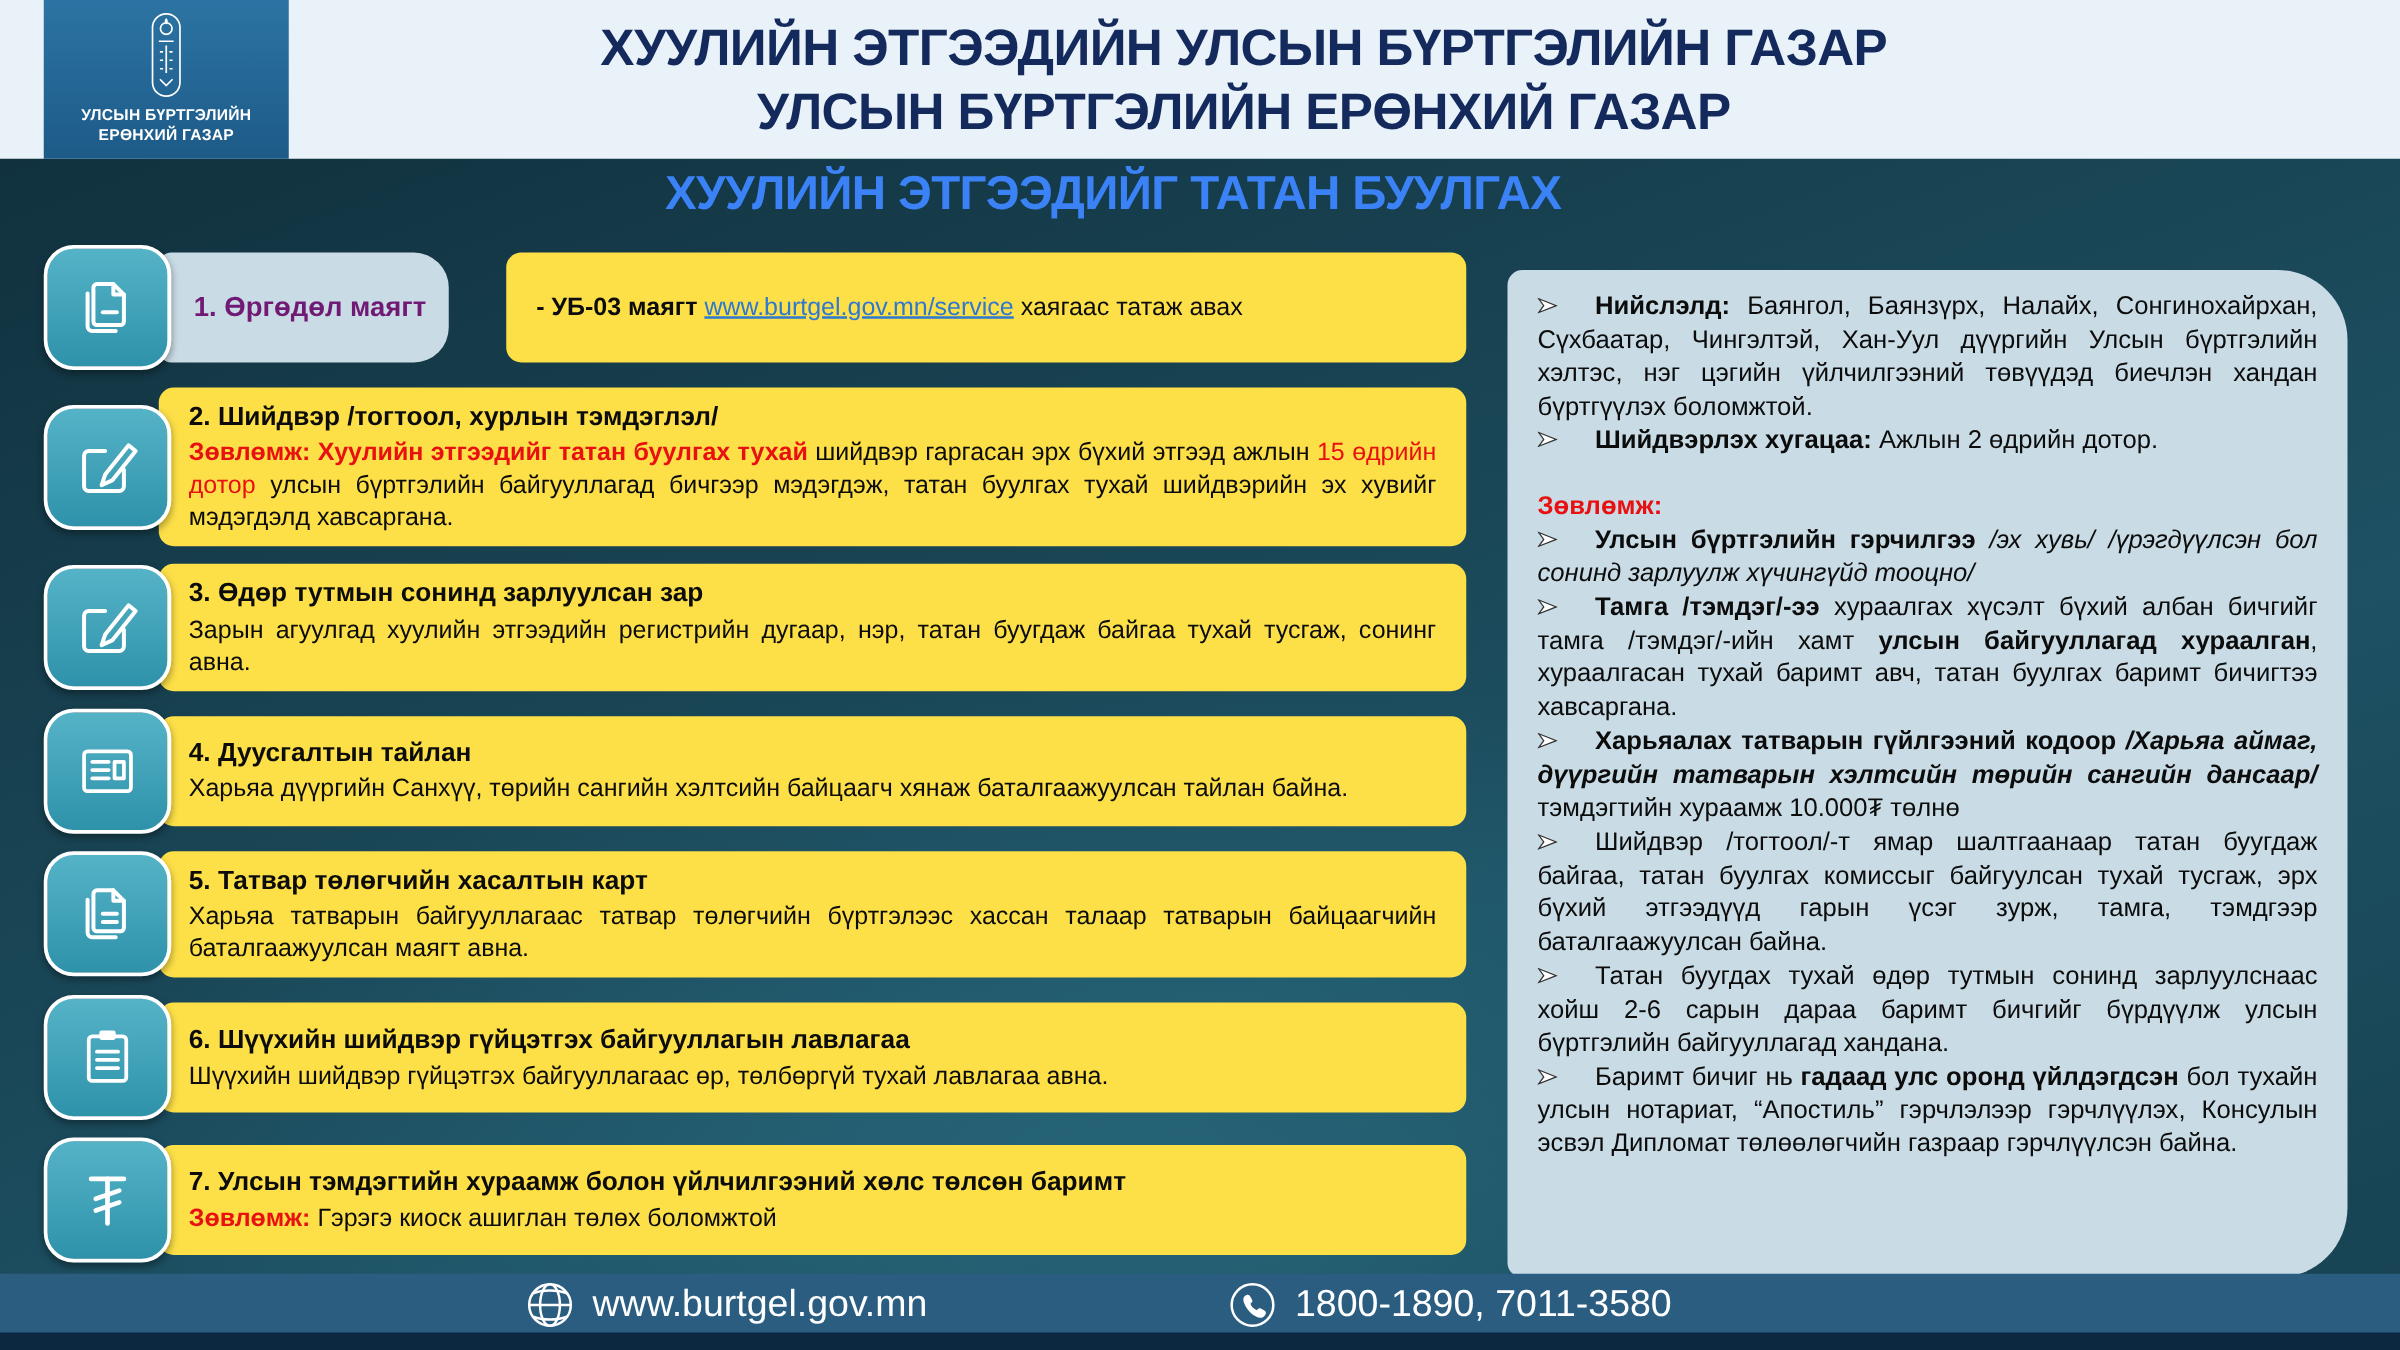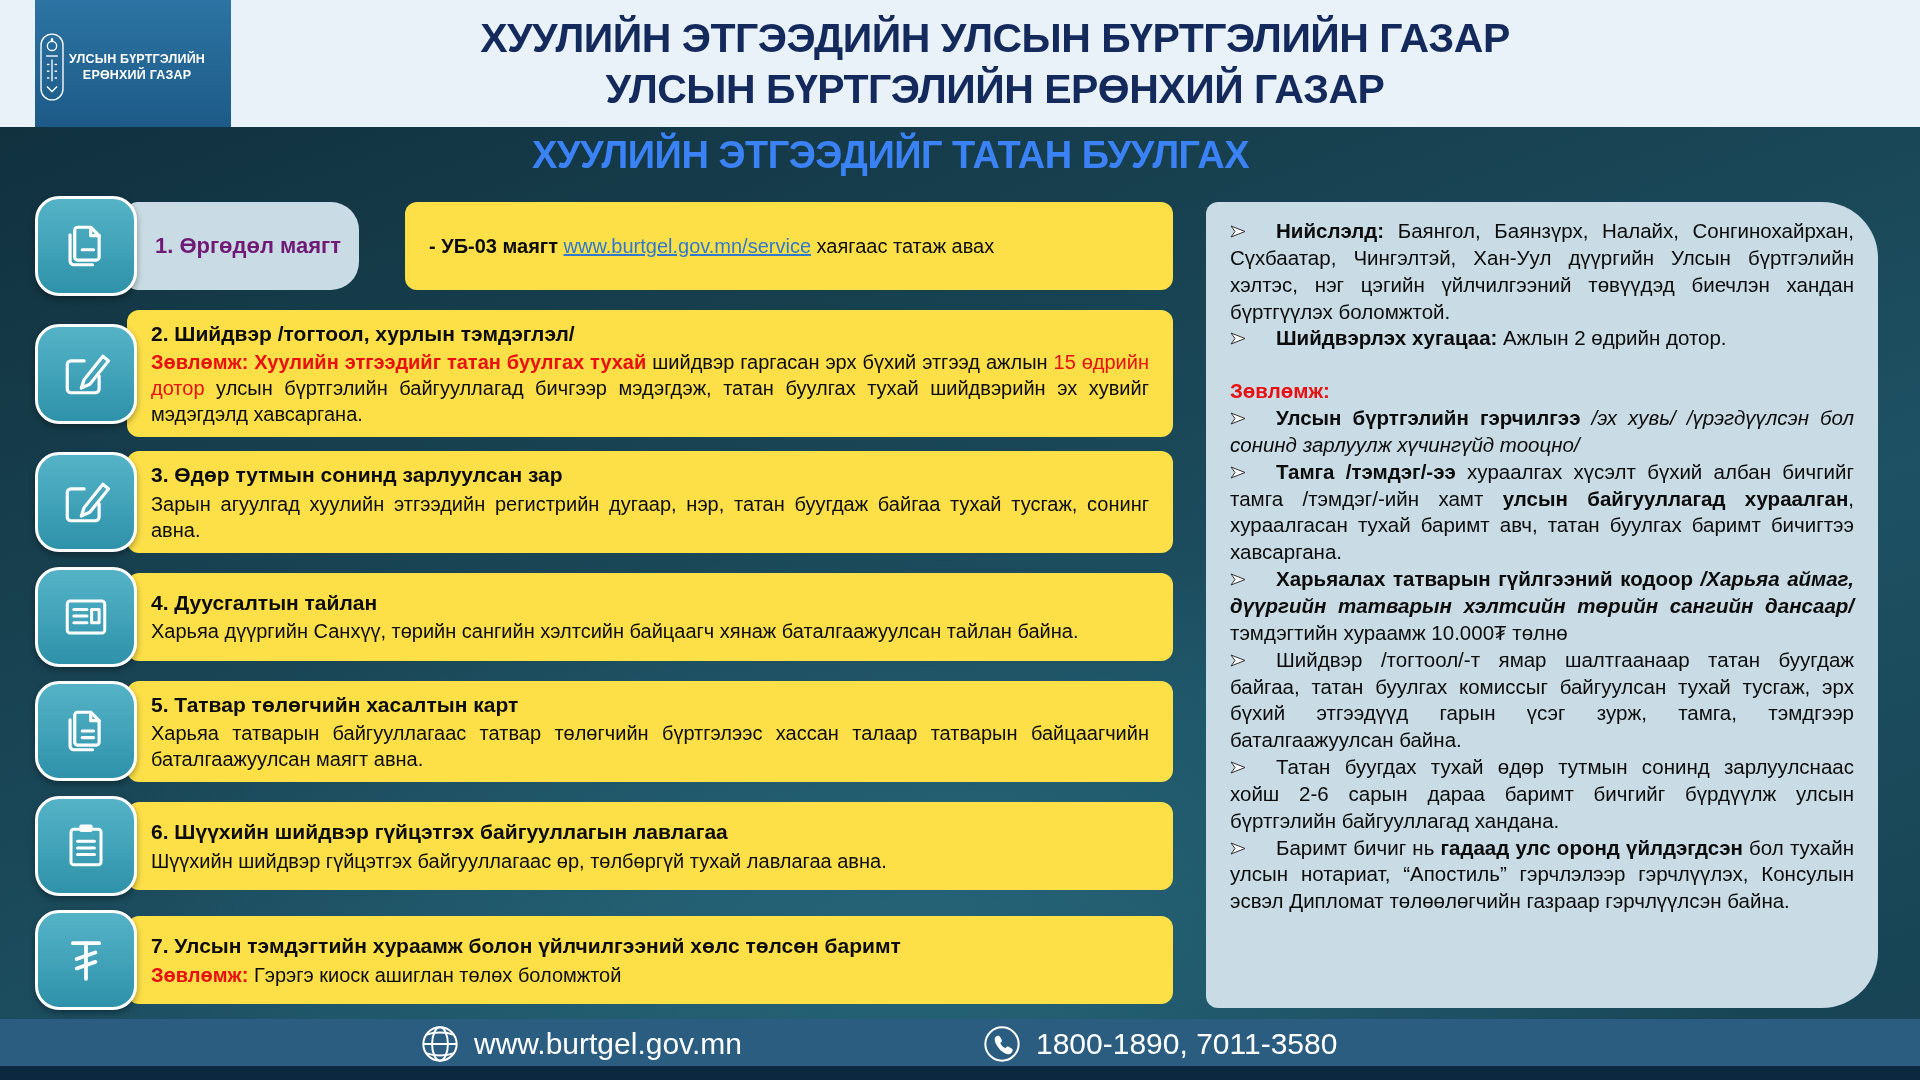--- a/index.html
+++ b/index.html
@@ -7,21 +7,21 @@
     width:1920px;height:1080px;position:relative;overflow:hidden;
     font-family:"Liberation Sans","DejaVu Sans",sans-serif;
     background:
       radial-gradient(1400px 700px at 48% 88%, rgba(46,118,140,.55) 0%, rgba(46,118,140,0) 60%),
       linear-gradient(160deg,#0f2d3a 0%,#173f4e 32%,#1d5163 65%,#174252 100%);
   }
   
   .header{position:absolute;top:0;left:0;width:1920px;height:127px;background:#e9f2f8;display:flex;align-items:center;}
   .logo-box{position:absolute;left:35px;top:0;width:196px;height:127px;
     background:linear-gradient(180deg,#2c74a3 0%,#1d5a88 100%);
-    display:flex;flex-direction:row;align-items:center;justify-content:flex-start;padding-top:6px;box-sizing:border-box;}
+    display:flex;flex-direction:column;align-items:center;justify-content:flex-start;padding-top:6px;box-sizing:border-box;}
   .logo-emblem{width:34px;height:76px;}
   .logo-text{color:#fff;font-size:12.5px;font-weight:bold;text-align:center;line-height:1.25;margin-top:3px;letter-spacing:.2px;}
   .header-titles{flex:1;padding-left:240px;padding-right:170px;text-align:center;color:#14295c;font-weight:bold;
     font-size:41px;line-height:1.22;letter-spacing:-.5px;font-stretch:condensed;}
   
   .page-title{position:absolute;top:134px;left:0;width:1705px;text-align:center;color:#3b82f6;
     font-size:38px;font-weight:bold;letter-spacing:-.5px;font-stretch:condensed;margin-left:38px;}
   
   .steps{position:absolute;left:35px;top:196px;width:1138px;display:flex;flex-direction:column;gap:14px;}
   .step-row{display:flex;align-items:center;}
@@ -40,21 +40,21 @@
   .step-body{text-align:justify;}
   
   .s-n{}
   .s-b{font-weight:bold;}
   .s-r{color:#e81010;}
   .s-rb{color:#e81010;font-weight:bold;}
   .s-i{font-style:italic;}
   .s-bi{font-style:italic;font-weight:bold;}
   .s-link{color:#2e78d2;text-decoration:underline;cursor:pointer;}
   
-  .right-panel{position:absolute;left:1206px;top:202px;width:672px;height:806px;background:#c9dbe4;
+  .right-panel{position:absolute;left:1206px;top:216px;width:672px;height:806px;background:#c9dbe4;
     border-radius:12px 56px 56px 12px;padding:16px 24px 14px 24px;box-sizing:border-box;
     color:#0c0c0c;font-size:20.5px;line-height:1.31;overflow:hidden;}
   .pp{text-align:justify;}
   .pp.gap{margin-top:26px;}
   .bullet-glyph{display:inline-block;width:16px;height:13px;margin-right:30px;}
   
   .footer{position:absolute;left:0;bottom:11px;width:1920px;height:50px;background:#2a5d80;}
   .footer-strip{position:absolute;left:0;bottom:0;width:1920px;height:14px;background:#0c2740;}
   .footer-item{position:absolute;top:0;height:50px;display:flex;align-items:center;gap:14px;color:#fff;font-size:30px;}
   .footer-item svg{width:40px;height:40px;}

